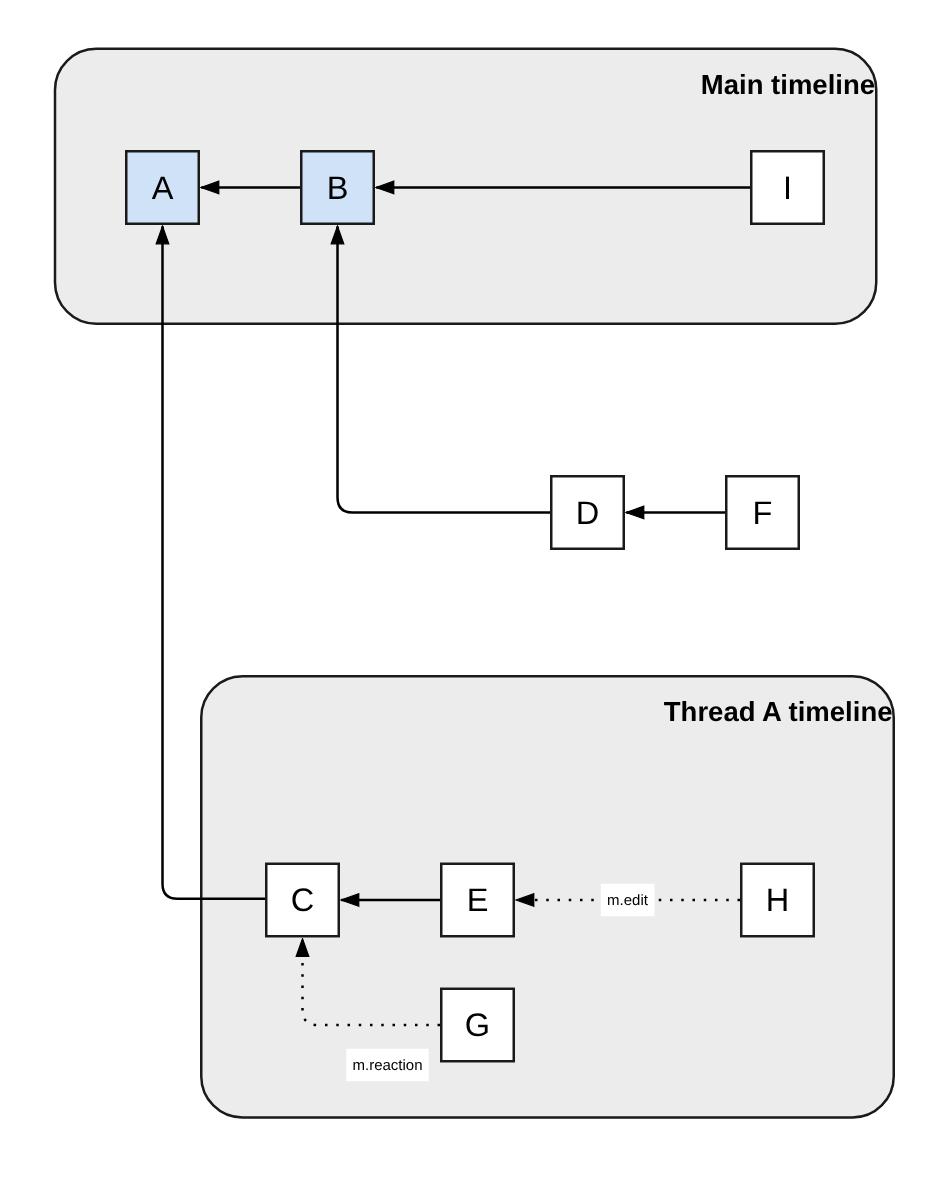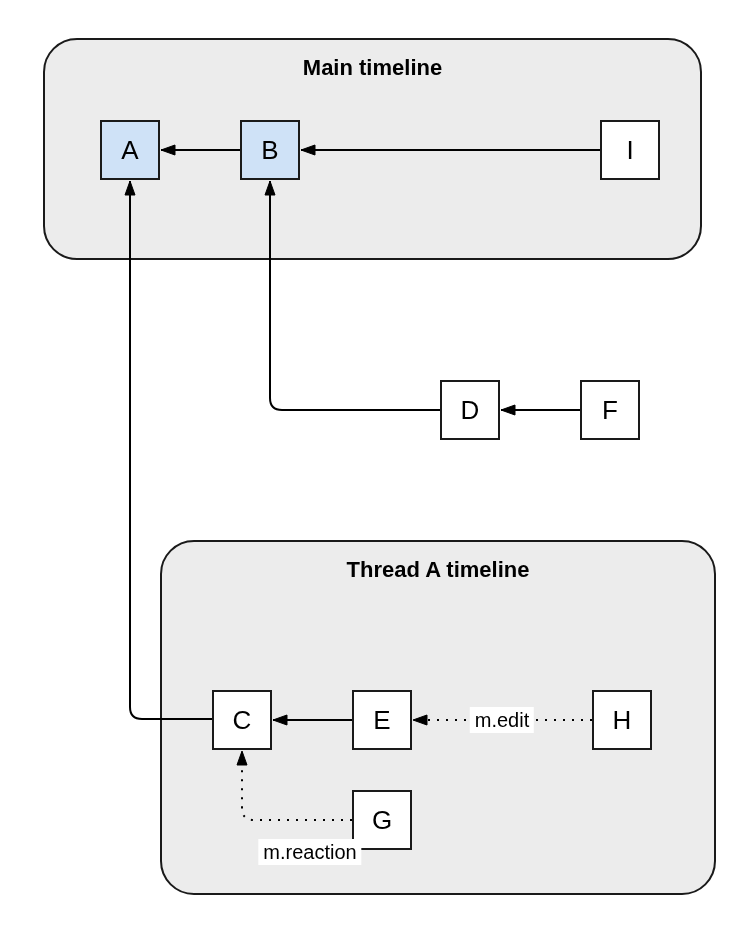--- a/index.html
+++ b/index.html
@@ -21,21 +21,21 @@
     background: #ececec;
     border: 2px solid #1a1a1a;
     border-radius: 34px;
     box-sizing: border-box;
   }
   .container-title {
     position: absolute;
     top: 15px;
     left: 0;
     right: 0;
-    text-align: center;
+    text-align: right;
     font-weight: bold;
     font-size: 22px;
     line-height: 26px;
     color: #000000;
   }
   #c-main     { left: 43px;  top: 38px;  width: 659px; height: 222px; }
   #c-thread-b { left: 381px; top: 300px; width: 319px; height: 218px; }
   #c-thread-a { left: 160px; top: 540px; width: 556px; height: 355px; }
 
   .edges {
@@ -77,21 +77,21 @@
   #n-F { left: 580px; top: 380px; }
   #n-C { left: 212px; top: 690px; }
   #n-E { left: 352px; top: 690px; }
   #n-H { left: 592px; top: 690px; }
   #n-G { left: 352px; top: 790px; }
 
   .edge-label {
     position: absolute;
     transform: translate(-50%, -50%);
     background: #ffffff;
-    font-size: 20px;
+    font-size: 12px;
     line-height: 24px;
     padding: 1px 5px;
     white-space: nowrap;
     color: #000000;
   }
   #lbl-edit     { left: 502px; top: 720px; }
   #lbl-reaction { left: 275px; top: 852px; margin-left: 35px; }
 </style>
 </head>
 <body>

